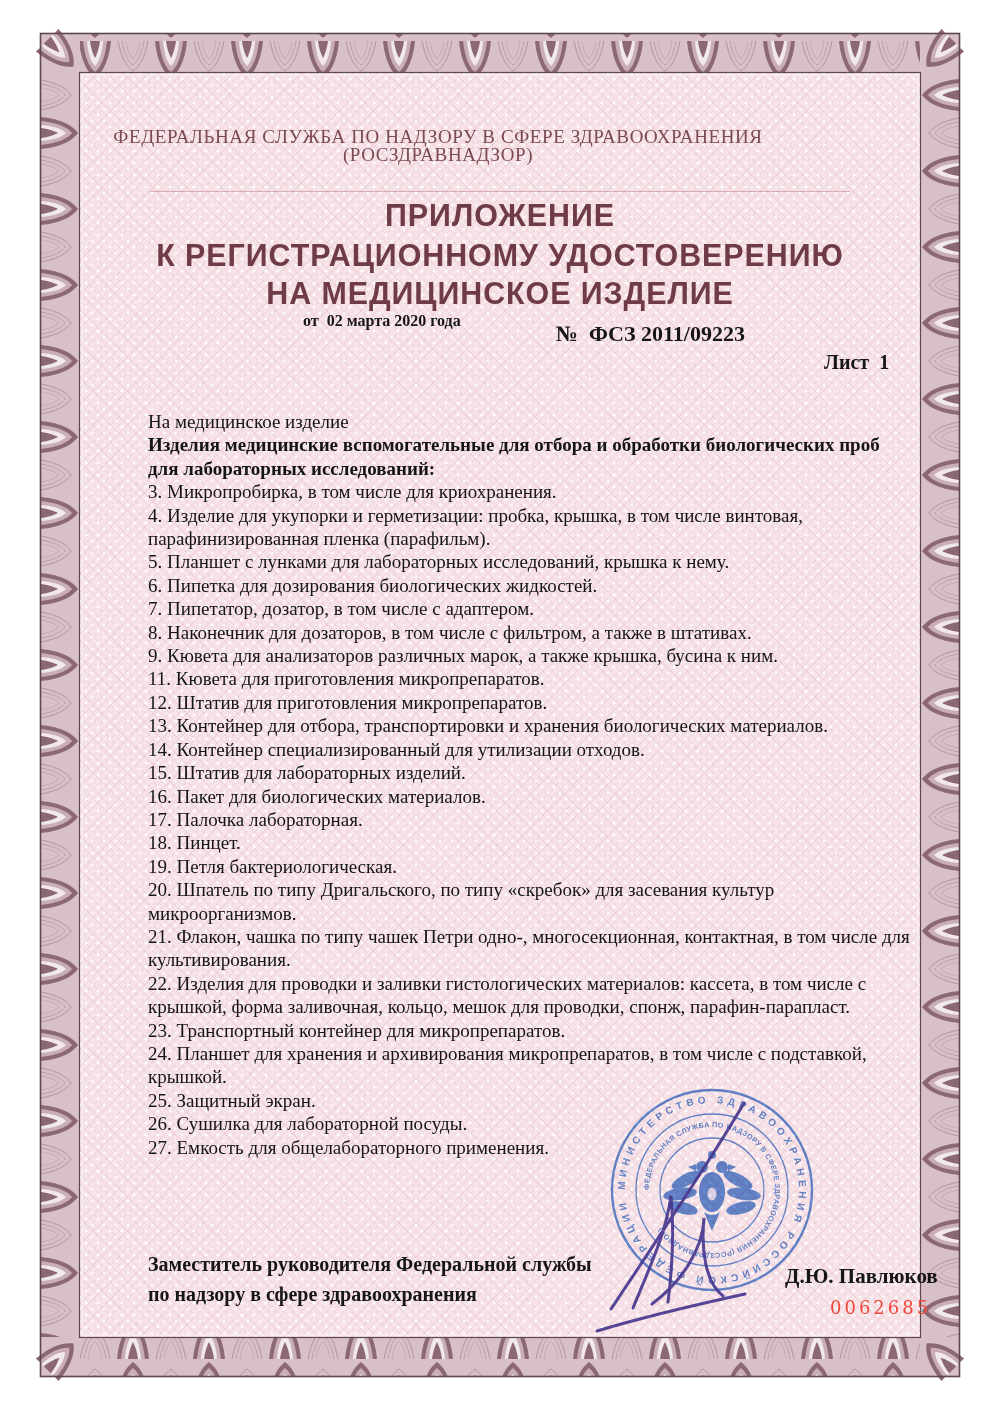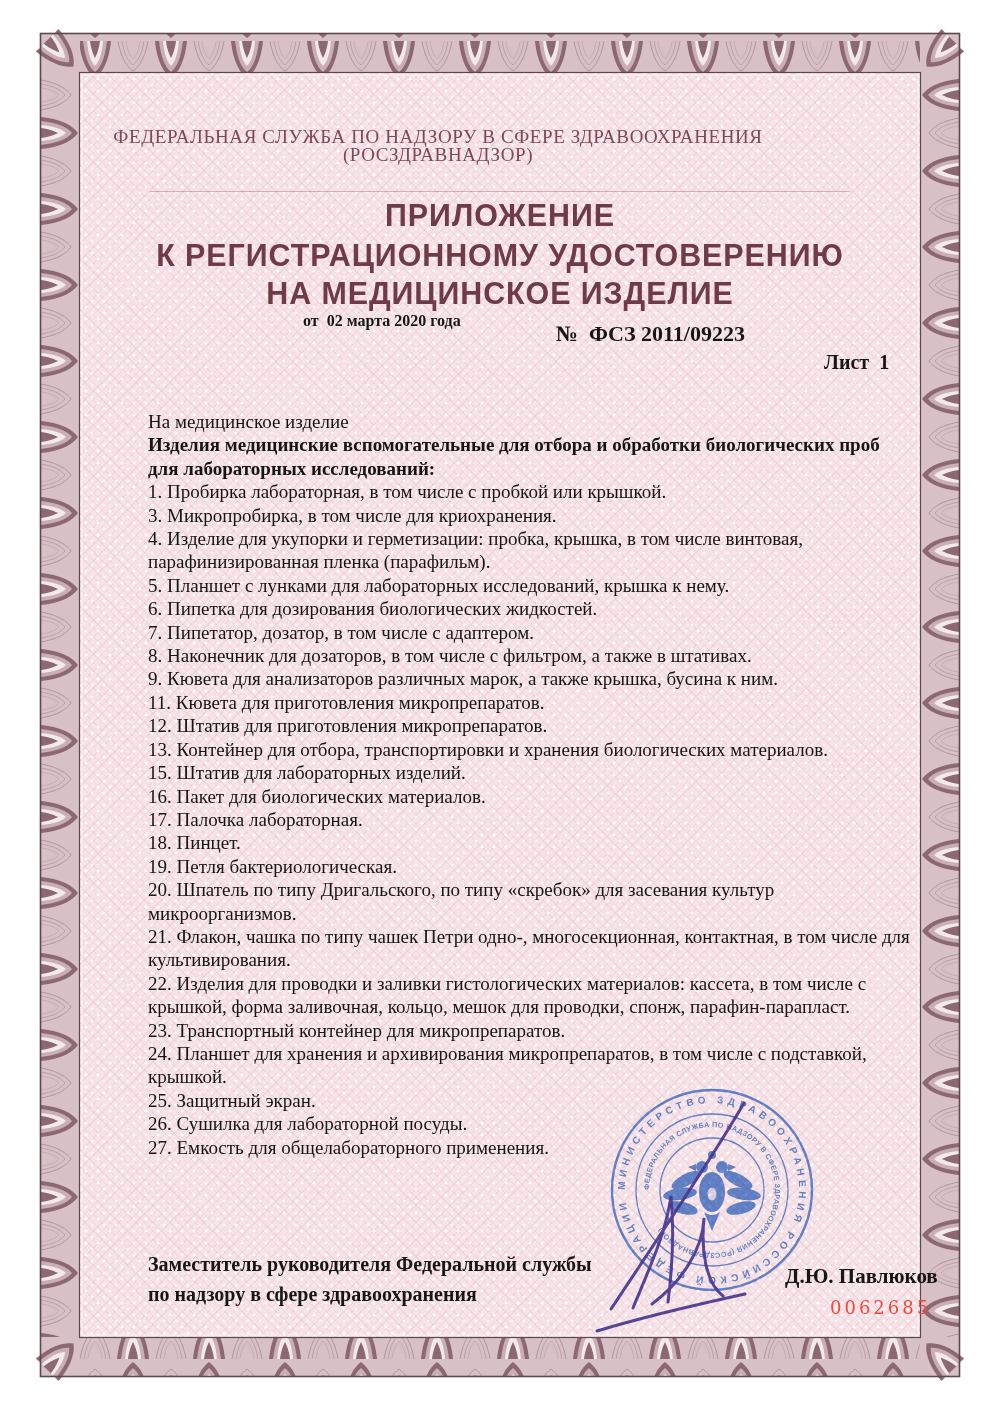--- a/index.html
+++ b/index.html
@@ -103,31 +103,31 @@
   <div class="title" style="top:237px;">К РЕГИСТРАЦИОННОМУ УДОСТОВЕРЕНИЮ</div>
   <div class="title" style="top:275px;">НА МЕДИЦИНСКОЕ ИЗДЕЛИЕ</div>
 
   <div class="blk pre" style="position:absolute;left:303px;top:312px;font-size:16px;">от  02 марта 2020 года</div>
   <div class="blk pre" style="position:absolute;left:556px;top:321px;font-size:22px;">№  ФСЗ 2011/09223</div>
   <div class="blk pre" style="position:absolute;left:824px;top:351px;font-size:20px;">Лист  1</div>
 
   <div class="bodytext">
     <div>На медицинское изделие</div>
     <div class="ptitle">Изделия медицинские вспомогательные для отбора и обработки биологических проб для лабораторных исследований:</div>
-    <div>1. Пробирка лабораторная, в том числе с пробкой или крышкой.</div>
     <div>3. Микропробирка, в том числе для криохранения.</div>
     <div>4. Изделие для укупорки и герметизации: пробка, крышка, в том числе винтовая, парафинизированная пленка (парафильм).</div>
     <div>5. Планшет с лунками для лабораторных исследований, крышка к нему.</div>
     <div>6. Пипетка для дозирования биологических жидкостей.</div>
     <div>7. Пипетатор, дозатор, в том числе с адаптером.</div>
     <div>8. Наконечник для дозаторов, в том числе с фильтром, а также в штативах.</div>
     <div>9. Кювета для анализаторов различных марок, а также крышка, бусина к ним.</div>
     <div>11. Кювета для приготовления микропрепаратов.</div>
     <div>12. Штатив для приготовления микропрепаратов.</div>
     <div>13. Контейнер для отбора, транспортировки и хранения биологических материалов.</div>
+    <div>14. Контейнер специализированный для утилизации отходов.</div>
     <div>15. Штатив для лабораторных изделий.</div>
     <div>16. Пакет для биологических материалов.</div>
     <div>17. Палочка лабораторная.</div>
     <div>18. Пинцет.</div>
     <div>19. Петля бактериологическая.</div>
     <div>20. Шпатель по типу Дригальского, по типу «скребок» для засевания культур микроорганизмов.</div>
     <div>21. Флакон, чашка по типу чашек Петри одно-, многосекционная, контактная, в том числе для культивирования.</div>
     <div>22. Изделия для проводки и заливки гистологических материалов: кассета, в том числе с крышкой, форма заливочная, кольцо, мешок для проводки, спонж, парафин-парапласт.</div>
     <div>23. Транспортный контейнер для микропрепаратов.</div>
     <div>24. Планшет для хранения и архивирования микропрепаратов, в том числе с подставкой, крышкой.</div>

